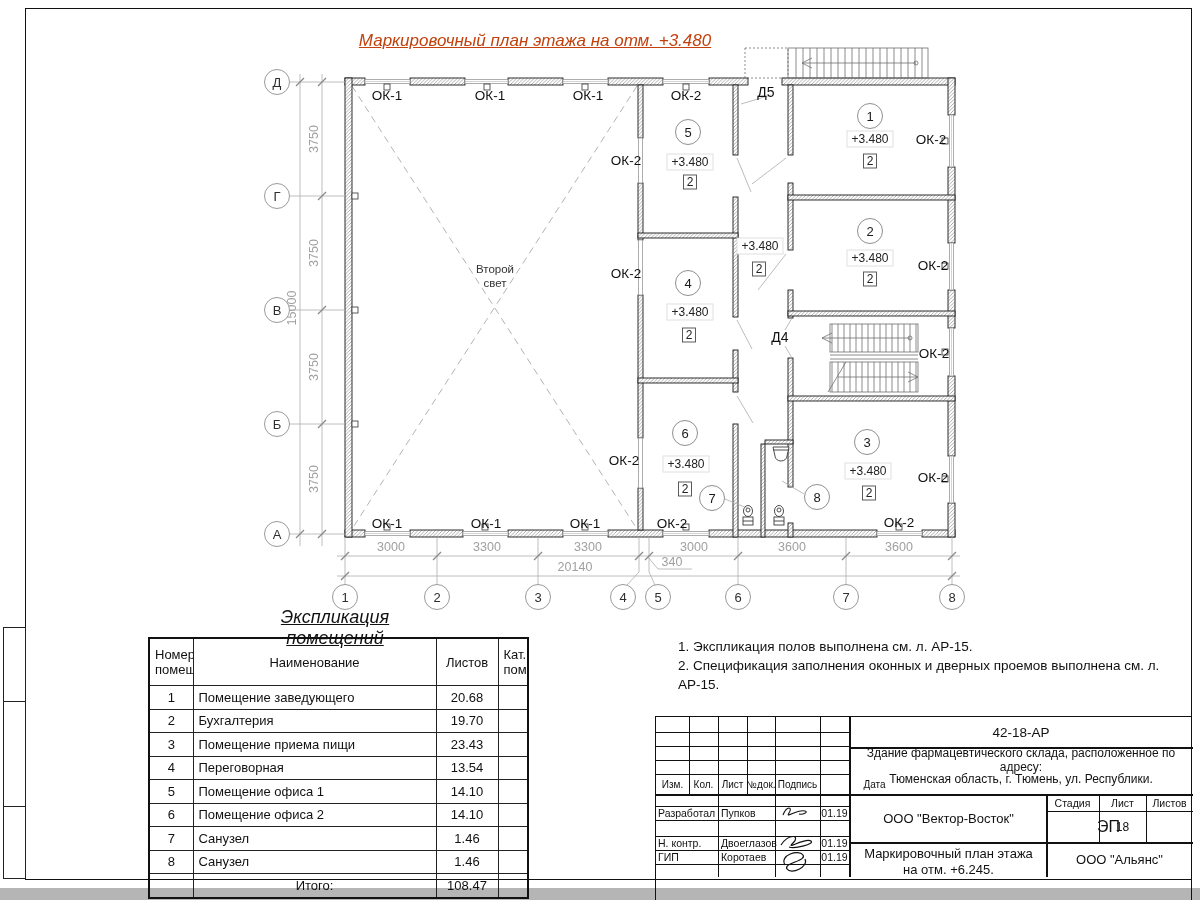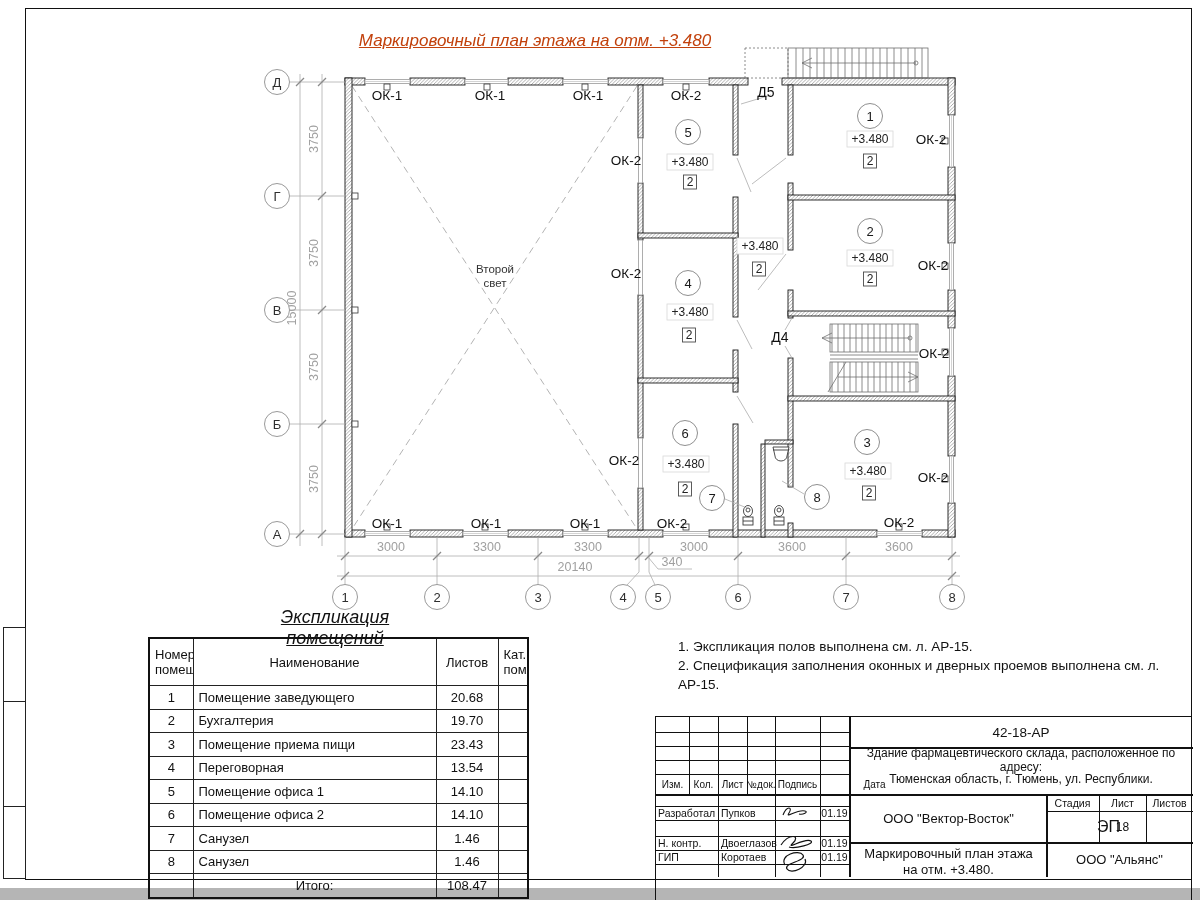--- a/index.html
+++ b/index.html
@@ -512,21 +512,21 @@
   <div class="abs tb-txt tb-left" style="left:2px;top:133px;width:60px;height:14px;font-size:10.5px;">ГИП</div>
   <div class="abs tb-txt tb-left" style="left:65px;top:133px;width:54px;height:14px;font-size:10.5px;">Коротаев</div>
   <div class="abs tb-txt" style="left:164px;top:133px;width:29px;height:14px;font-size:10.5px;">01.19</div>
   <div class="abs tb-txt" style="left:195px;top:77px;width:195px;height:48px;font-size:13px;">ООО "Вектор-Восток"</div>
   <div class="abs tb-txt" style="left:390px;top:77px;width:53px;height:17px;font-size:10.5px;">Стадия</div>
   <div class="abs tb-txt" style="left:443px;top:77px;width:47px;height:17px;font-size:10.5px;">Лист</div>
   <div class="abs tb-txt" style="left:490px;top:77px;width:47px;height:17px;font-size:10.5px;">Листов</div>
   <div class="abs tb-txt" style="left:390px;top:94px;width:53px;height:31px;font-size:16px;padding-left:36px;">ЭП</div>
   <div class="abs tb-txt" style="left:443px;top:94px;width:47px;height:31px;font-size:12px;">18</div>
   <div class="abs tb-txt" style="left:195px;top:128px;width:195px;height:16px;font-size:13px;">Маркировочный план этажа</div>
-  <div class="abs tb-txt" style="left:195px;top:144px;width:195px;height:16px;font-size:13px;">на отм. +3.480.</div>
+  <div class="abs tb-txt" style="left:195px;top:144px;width:195px;height:16px;font-size:13px;">на отм. +6.245.</div>
   <div class="abs tb-txt" style="left:390px;top:125px;width:147px;height:35px;font-size:13px;">ООО "Альянс"</div>
 
   <svg class="abs" style="left:119px;top:80px;" width="45" height="78">
     <path d="M8,18 C12,8 18,10 14,16 C10,22 22,12 30,14 C34,15 28,18 24,17" fill="none" stroke="#111" stroke-width="1.1"></path>
     <path d="M6,48 C14,36 26,38 18,46 C10,54 30,40 36,44 C40,47 20,52 14,50" fill="none" stroke="#111" stroke-width="1.2"></path>
     <path d="M10,68 C4,58 24,52 28,58 C32,64 8,66 12,72 C16,78 34,70 30,62" fill="none" stroke="#111" stroke-width="1.2"></path>
   </svg>
 </div>
 
 </div>

